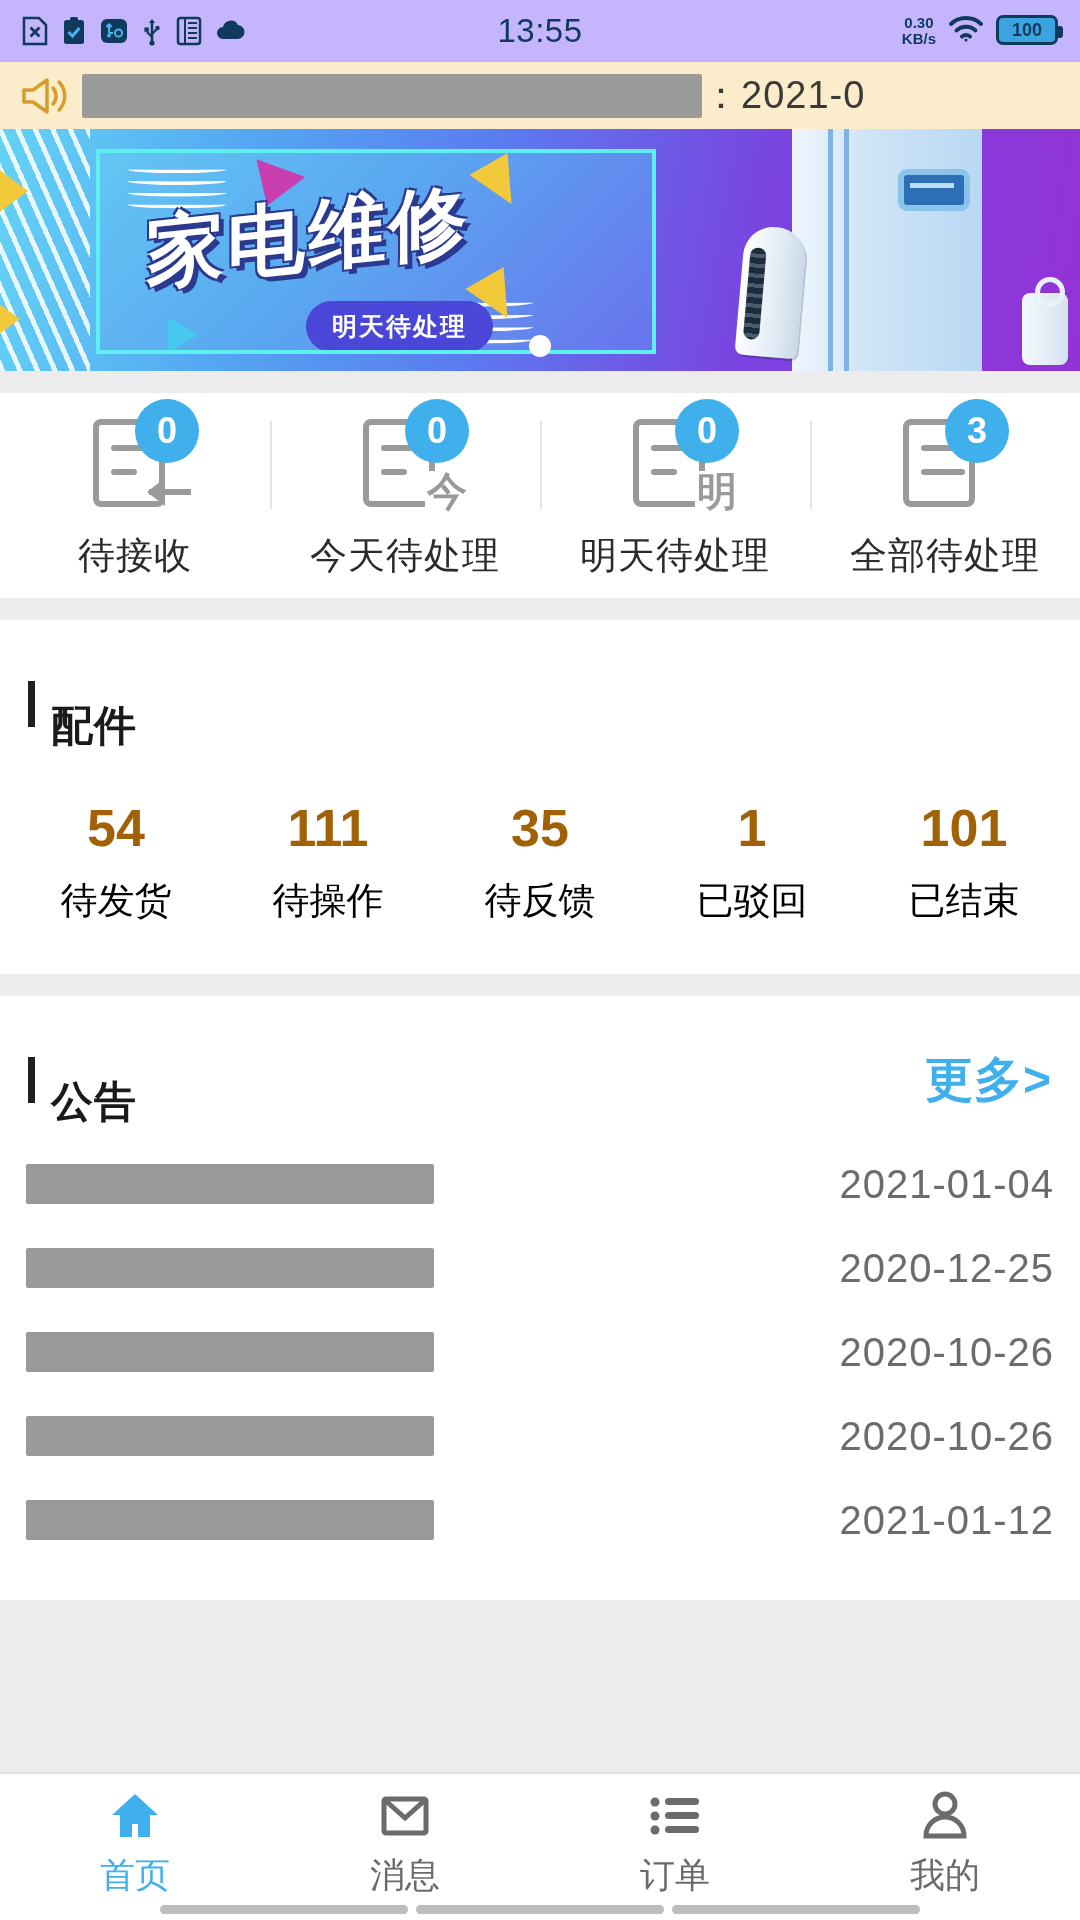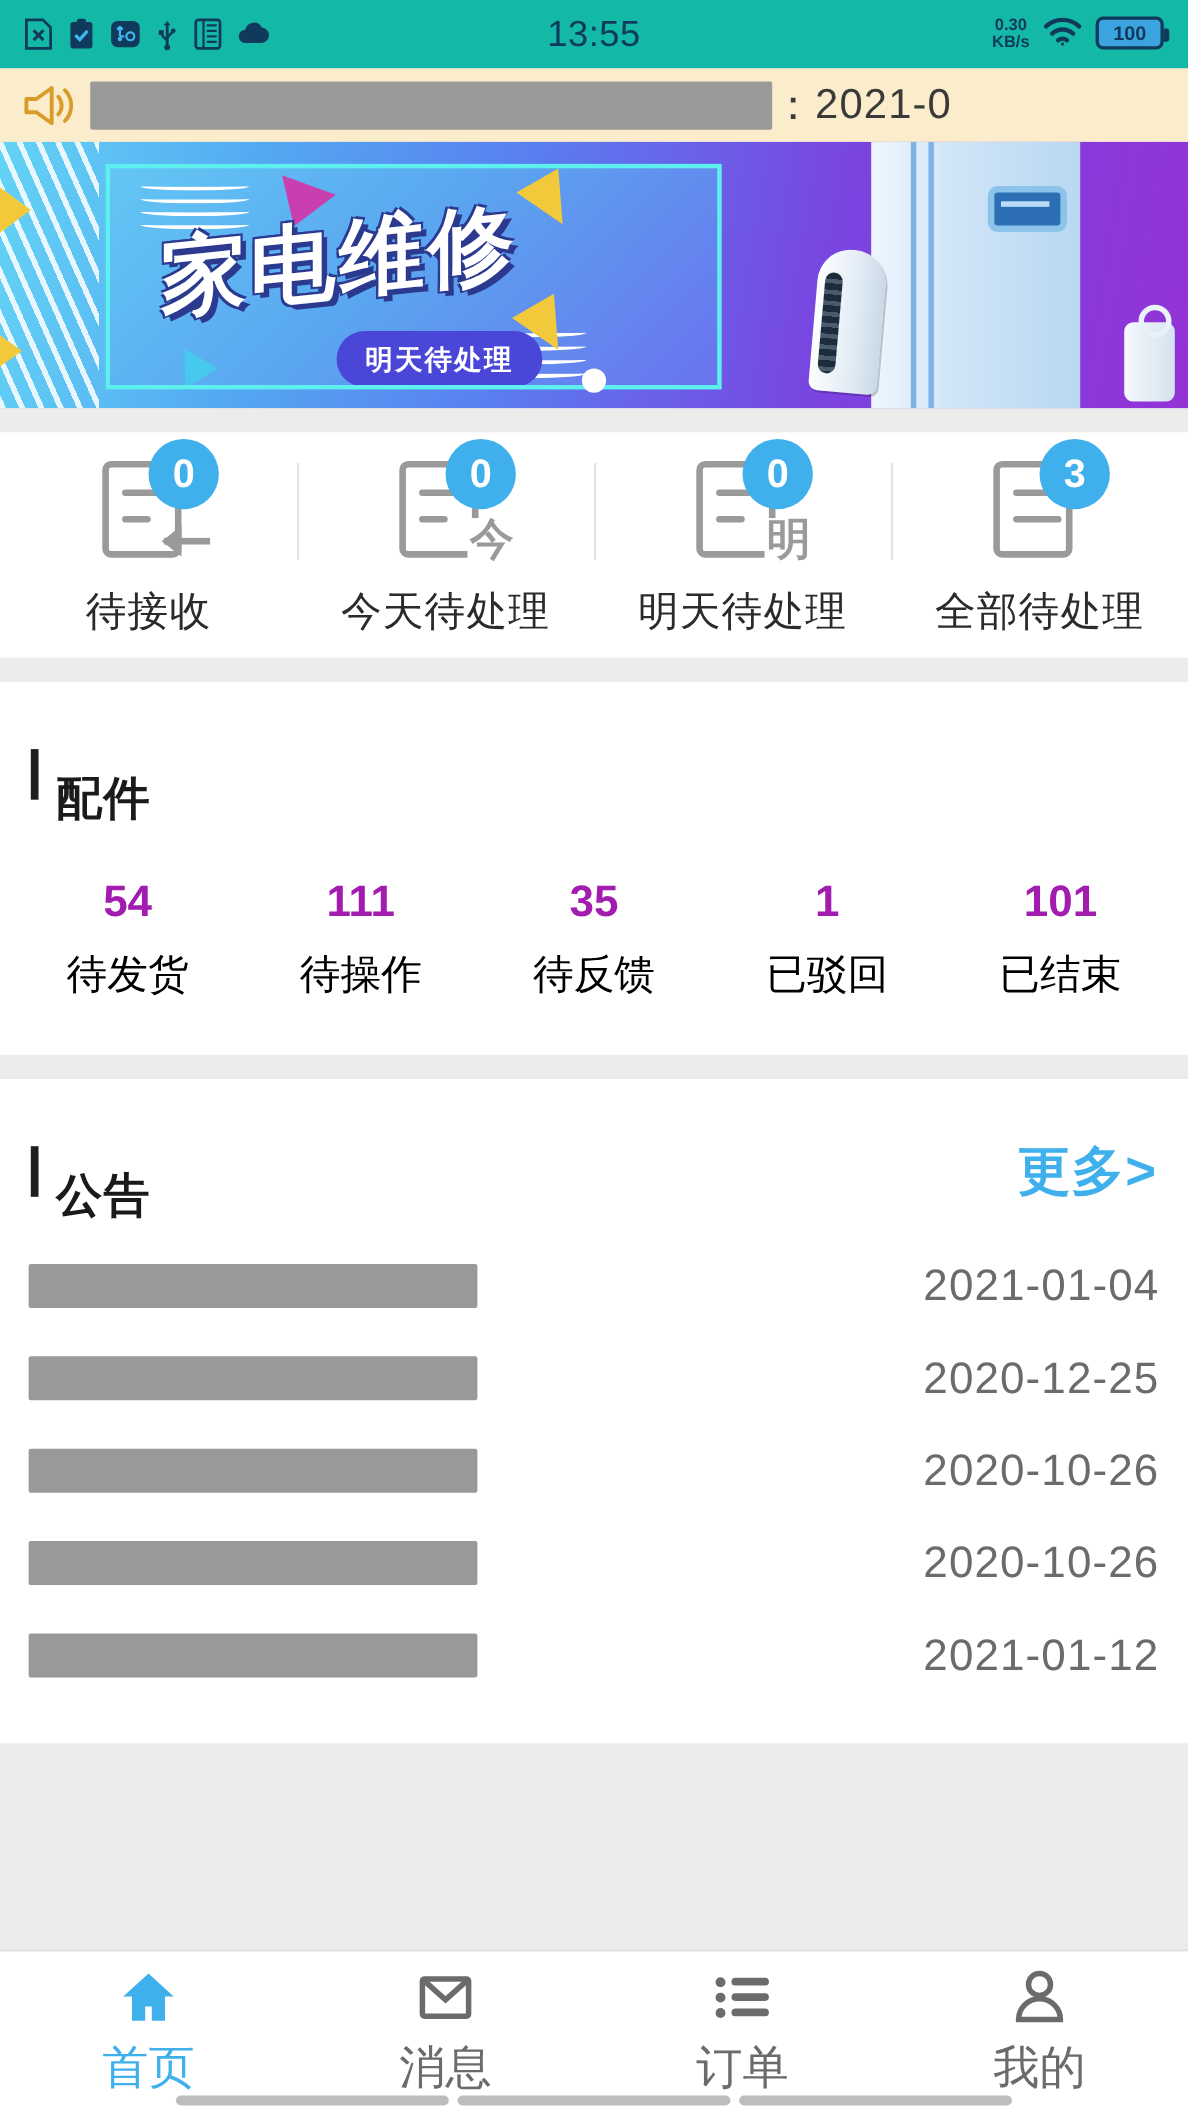--- a/index.html
+++ b/index.html
@@ -7,21 +7,21 @@
     width: 1080px;
     height: 1920px;
     overflow: hidden;
     font-family: "Liberation Sans", "DejaVu Sans", sans-serif;
     background: #eeeeee;
   }
 
   
   .status-bar {
     height: 62px;
-    background: #14b8a6;
+    background: #c4b5fd;
     display: flex;
     align-items: center;
     padding: 0 22px;
     color: #123a5c;
     position: relative;
   }
   .sb-left { display: flex; align-items: center; gap: 13px; }
   .sb-ico { display: block; }
   .sb-time {
     position: absolute;
@@ -354,23 +354,23 @@
     padding: 34px 10px 48px 10px;
   }
   .part-item {
     flex: 1;
     display: flex;
     flex-direction: column;
     align-items: center;
     gap: 18px;
   }
   .part-num {
-    font-size: 40px;
+    font-size: 52px;
     font-weight: 700;
-    color: #a21caf;
+    color: #a16207;
   }
   .part-label {
     font-size: 37px;
     font-weight: 400;
     color: #000000;
   }
 
   
   .notice-list { padding: 10px 26px 30px 26px; }
   .notice-item {
@@ -406,21 +406,21 @@
     align-items: flex-start;
     padding-top: 14px;
   }
   .tab {
     flex: 1;
     display: flex;
     flex-direction: column;
     align-items: center;
     gap: 8px;
   }
-  .tab-label { font-size: 42px; color: #6b6b6b; }
+  .tab-label { font-size: 35px; color: #6b6b6b; }
   .tab.active .tab-label { color: #3fb0ec; }
   .tab-ico { width: 56px; height: 56px; display: block; }
   .home-indicator {
     position: absolute;
     bottom: 6px;
     left: 0; right: 0;
     display: flex;
     justify-content: center;
     gap: 8px;
   }

